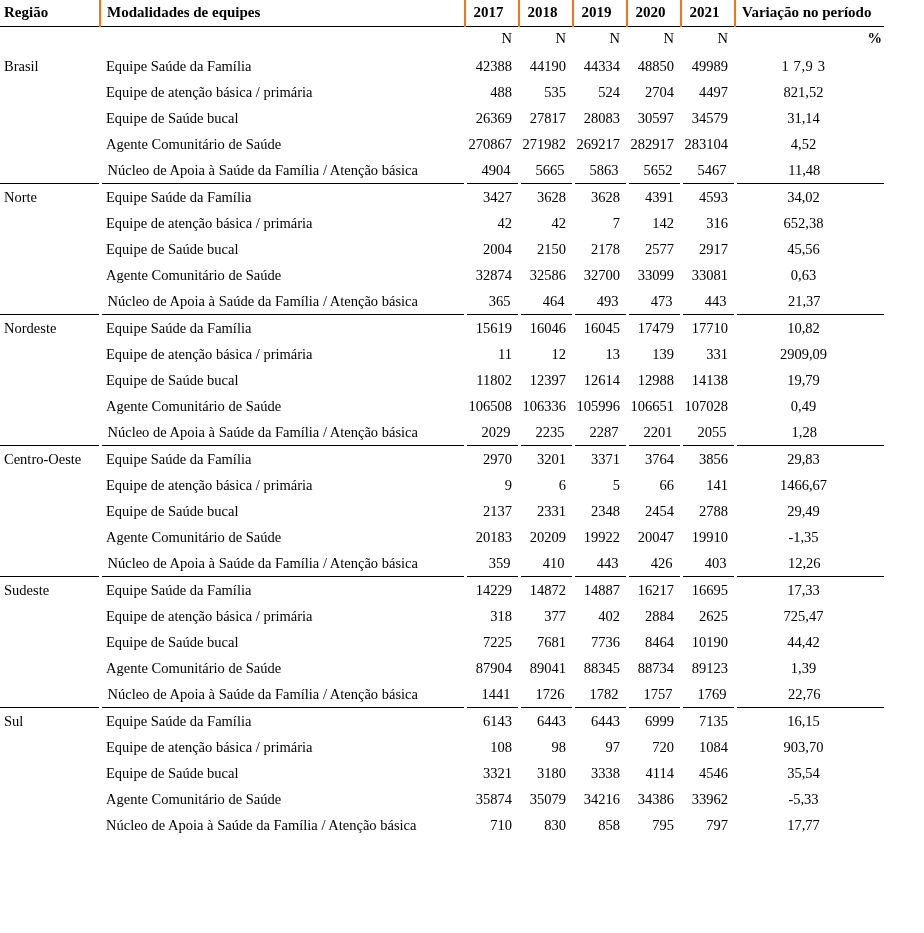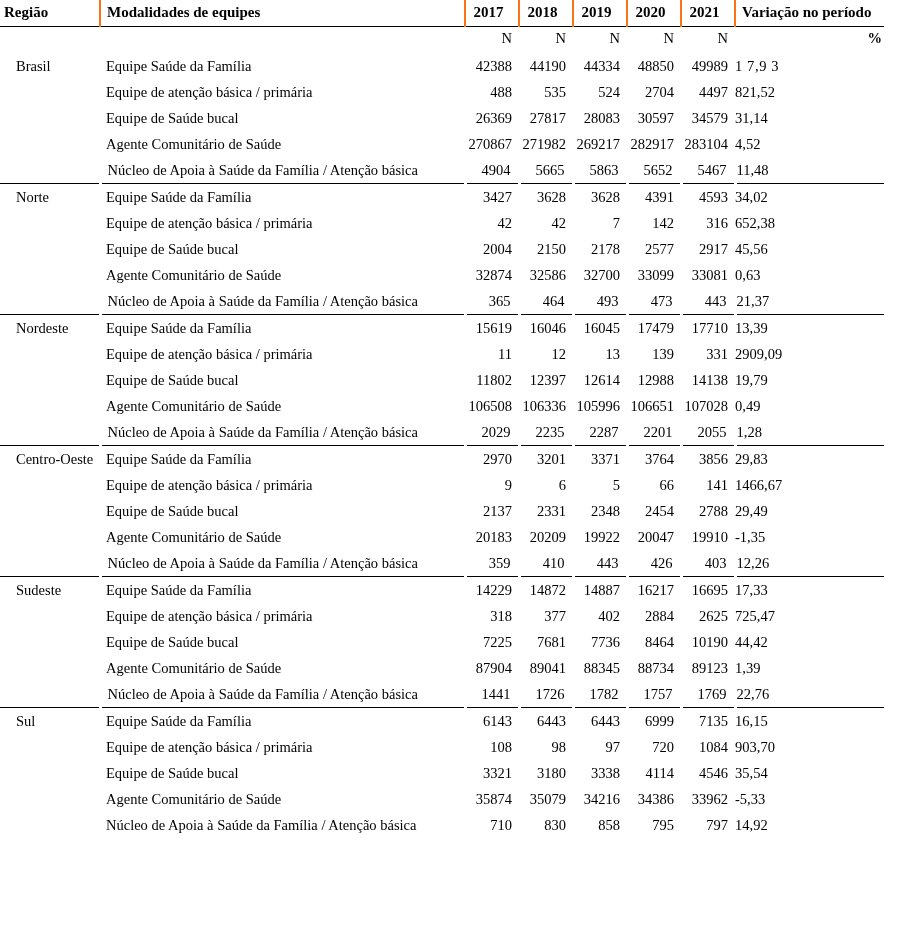--- a/index.html
+++ b/index.html
@@ -86,32 +86,32 @@
 
   
   tbody td {
     padding: 4.5px 6px 4.5px 0;
     font-size: 14.5px;
     white-space: nowrap;
     vertical-align: baseline;
   }
   td.t-region {
     text-align: left;
-    padding-left: 16px;
+    padding-left: 4px;
   }
   td.t-modal {
     text-align: left;
     padding-left: 6px;
   }
   td.t-num {
     text-align: right;
     padding-right: 7px;
   }
   td.t-var {
-    text-align: left;
+    text-align: center;
     padding-right: 12px;
   }
 
   
   tr.section-end > td {
     border-bottom: 1.4px solid #000;
   }
   tr.section-end > td + td {
     border-left: 3px solid #fff;
   }
@@ -258,21 +258,21 @@
           <td class="t-var">21,37</td>
         </tr>
         <tr>
           <td class="t-region">Nordeste</td>
           <td class="t-modal">Equipe Saúde da Família</td>
           <td class="t-num">15619</td>
           <td class="t-num">16046</td>
           <td class="t-num">16045</td>
           <td class="t-num">17479</td>
           <td class="t-num">17710</td>
-          <td class="t-var">13,39</td>
+          <td class="t-var">10,82</td>
         </tr>
         <tr>
           <td class="t-region"></td>
           <td class="t-modal">Equipe de atenção básica / primária</td>
           <td class="t-num">11</td>
           <td class="t-num">12</td>
           <td class="t-num">13</td>
           <td class="t-num">139</td>
           <td class="t-num">331</td>
           <td class="t-var">2909,09</td>
@@ -448,17 +448,17 @@
           <td class="t-var">-5,33</td>
         </tr>
         <tr>
           <td class="t-region"></td>
           <td class="t-modal">Núcleo de Apoia à Saúde da Família / Atenção básica</td>
           <td class="t-num">710</td>
           <td class="t-num">830</td>
           <td class="t-num">858</td>
           <td class="t-num">795</td>
           <td class="t-num">797</td>
-          <td class="t-var">14,92</td>
+          <td class="t-var">17,77</td>
         </tr>
       </tbody>
   </table>
 </div>
 
 </body></html>

